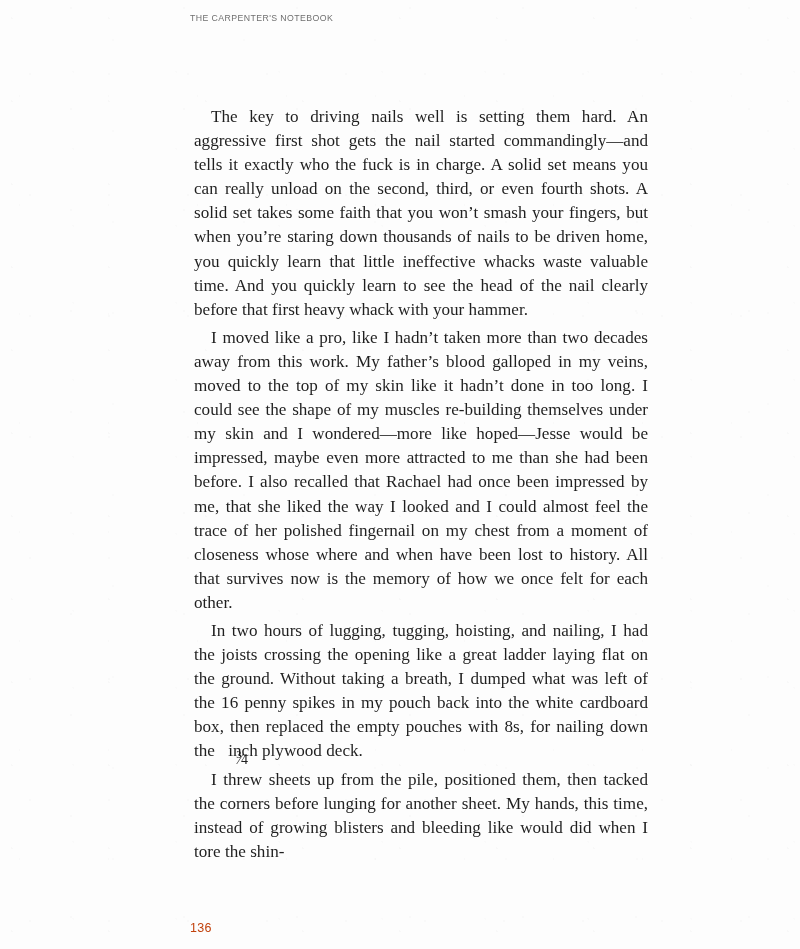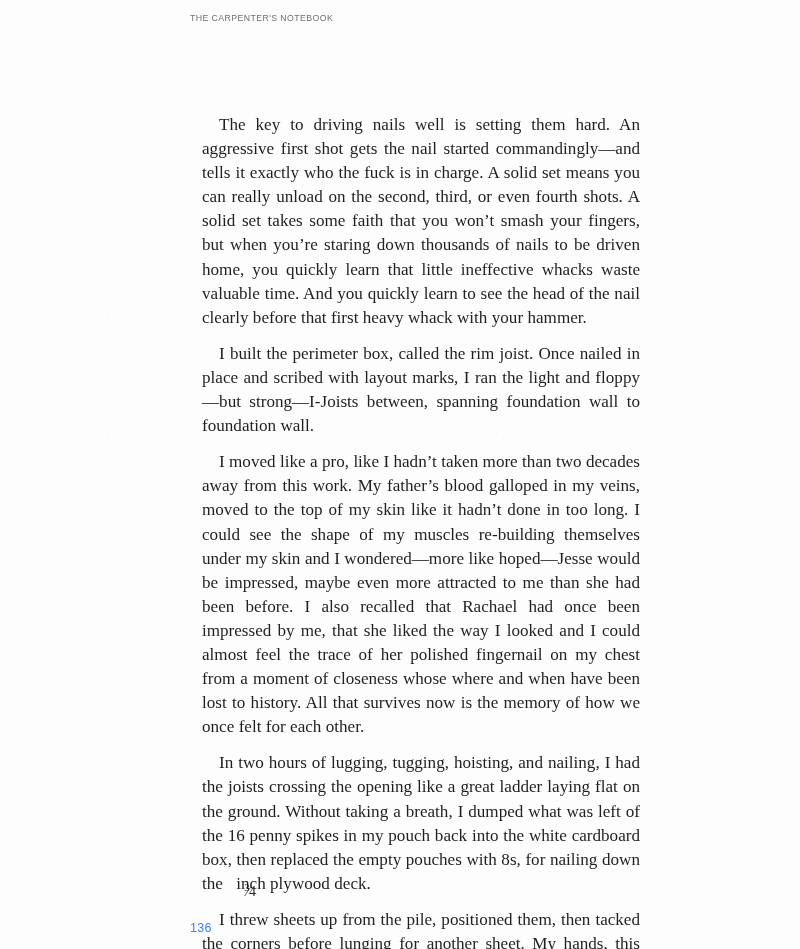--- a/index.html
+++ b/index.html
@@ -52,21 +52,21 @@
   }
 
   .text-column {
     position: absolute;
     left: 190px;
     top: 101px;
     width: 462px;
   }
 
   .body-paragraph {
-    margin: 12px;
+    margin: 4px;
     font-size: 17.1px;
     line-height: 24.1px;
     text-align: justify;
     text-indent: 17px;
     hyphens: none;
     word-spacing: 0.1px;
     color: #1f1f1f;
   }
 
   
@@ -90,36 +90,35 @@
     font-size: 14px;
     line-height: 1;
   }
 
   .folio {
     position: absolute;
     left: 190px;
     top: 921px;
     font-family: "Liberation Sans", "DejaVu Sans", sans-serif;
     font-size: 12.5px;
-    color: #3b82f6;
+    color: #c2410c;
     letter-spacing: 0.3px;
   }
 </style>
 </head>
 <body>
 
 <div class="page">
 
   <div class="running-head">THE CARPENTER'S NOTEBOOK</div>
 
   <div class="text-column">
 
     <p class="body-paragraph">The key to driving nails well is setting them hard. An aggressive first shot gets the nail started commandingly—and tells it exactly who the fuck is in charge. A solid set means you can really unload on the second, third, or even fourth shots. A solid set takes some faith that you won’t smash your fingers, but when you’re staring down thousands of nails to be driven home, you quickly learn that little ineffective whacks waste valuable time. And you quickly learn to see the head of the nail clearly before that first heavy whack with your hammer.</p>
 
-    <p class="body-paragraph">I built the perimeter box, called the rim joist. Once nailed in place and scribed with layout marks, I ran the light and floppy—but strong—I-Joists between, spanning foundation wall to foundation wall.</p>
 
     <p class="body-paragraph">I moved like a pro, like I hadn’t taken more than two decades away from this work. My father’s blood galloped in my veins, moved to the top of my skin like it hadn’t done in too long. I could see the shape of my muscles re-building themselves under my skin and I wondered—more like hoped—Jesse would be impressed, maybe even more attracted to me than she had been before. I also recalled that Rachael had once been impressed by me, that she liked the way I looked and I could almost feel the trace of her polished fingernail on my chest from a moment of closeness whose where and when have been lost to history. All that survives now is the memory of how we once felt for each other.</p>
 
     <p class="body-paragraph"><span>In two hours of lugging, tugging, hoisting, and nailing, I had the joists crossing the opening like a great ladder laying flat on the ground. Without taking a breath, I dumped what was left of the 16 penny spikes in my pouch back into the white cardboard box, then replaced the empty pouches with 8s, for nailing down the </span><span class="broken-fraction"><span class="frac-numerator">3</span><span class="frac-solidus-denominator">⁄4</span></span><span>inch</span><span> plywood deck.</span></p>
 
     <p class="body-paragraph">I threw sheets up from the pile, positioned them, then tacked the corners before lunging for another sheet. My hands, this time, instead of growing blisters and bleeding like would did when I tore the shin-</p>
 
   </div>
 
   <div class="folio">136</div>

